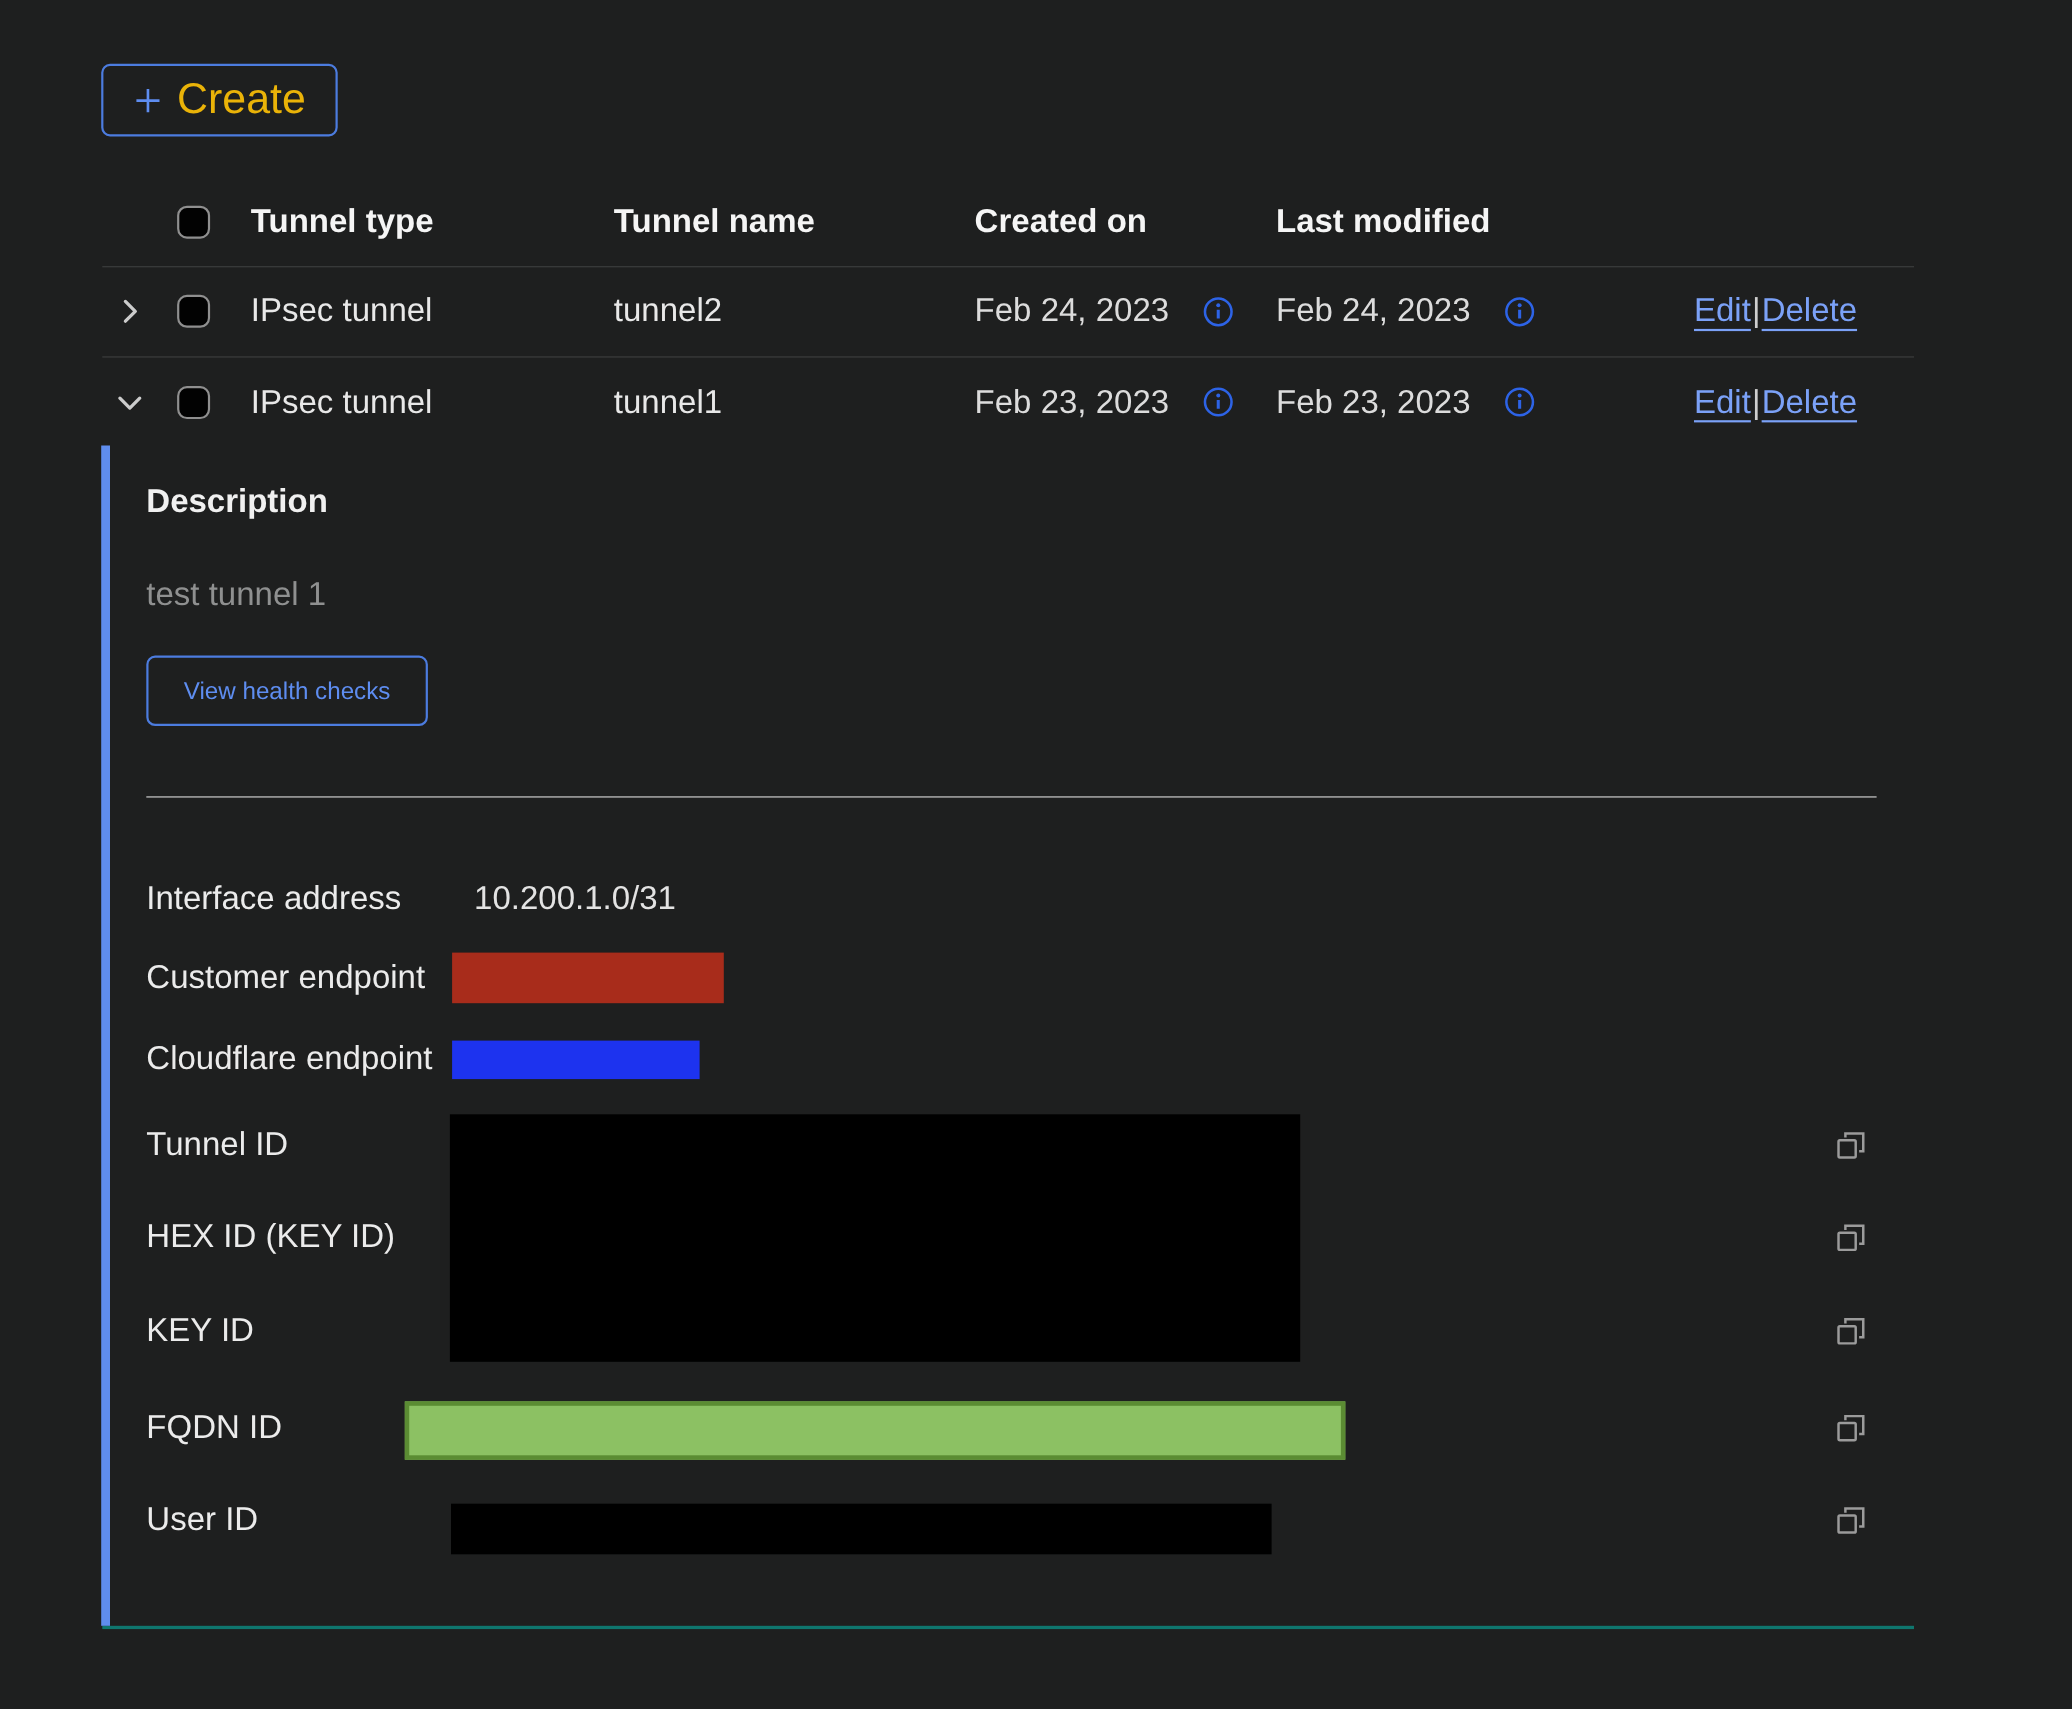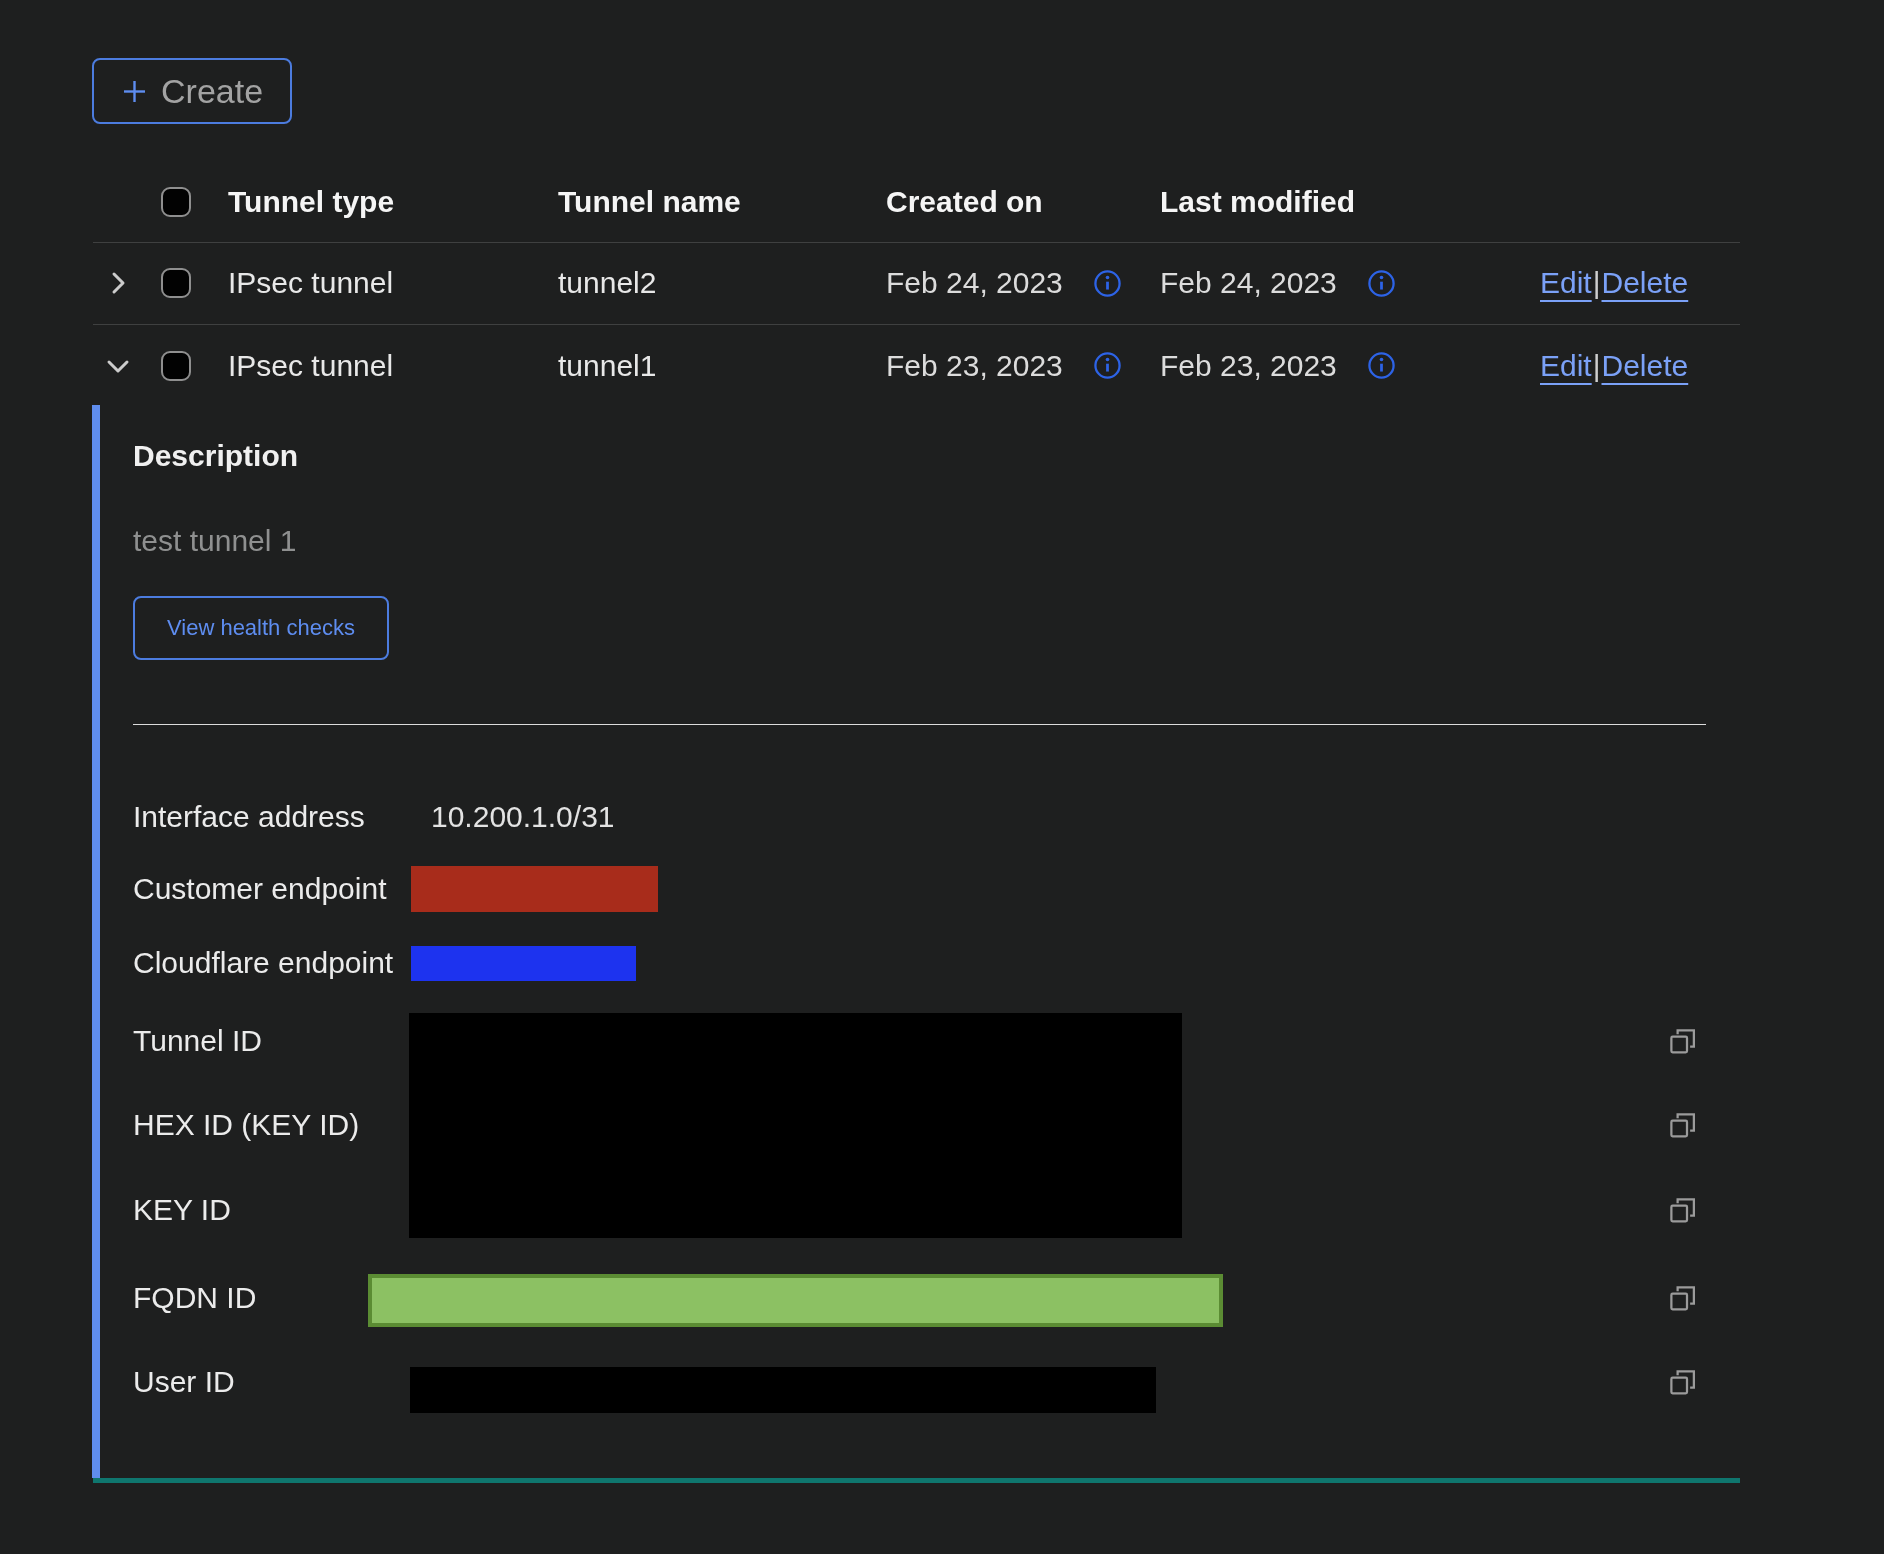--- a/index.html
+++ b/index.html
@@ -8,21 +8,21 @@
     background:#1e1f1f;
     font-family:"Liberation Sans","DejaVu Sans",sans-serif;
     color:#e8e8e8;font-size:30px;
   }
 
   
   .create-btn{
     position:absolute;left:92px;top:58px;height:66px;
     display:inline-flex;align-items:center;gap:13px;padding:0 27px;
     background:transparent;border:2px solid #4c7cdf;border-radius:8px;
-    color:#a3a3a3;font-size:34px;font-family:inherit;cursor:pointer;
+    color:#eab308;font-size:39px;font-family:inherit;cursor:pointer;
   }
 
   
   .table{position:absolute;left:93px;top:162px;width:1647px;}
   .trow{position:absolute;left:0;width:1647px;}
   .thead{top:0;height:80px;border-bottom:1px solid #3f4040;}
   .row1{top:80px;height:82px;border-bottom:1px solid #3f4040;}
   .row2{top:163px;height:81px;}
   .cell{position:absolute;top:50%;transform:translateY(-50%);white-space:nowrap;}
   .c-chev{left:10px;}
@@ -39,21 +39,21 @@
 
   .checkbox{
     width:30px;height:30px;border:2px solid #8f8f8f;border-radius:9px;
     background:#020202;box-sizing:border-box;cursor:pointer;display:block;
   }
   .chev{width:30px;height:30px;display:block;cursor:pointer;}
 
   
   .panel{
     position:absolute;left:93px;top:405px;width:1647px;height:1073px;
-    border-bottom:5px solid #0f766e;
+    border-bottom:3px solid #0f766e;
   }
   .accent-bar{position:absolute;left:-1px;top:0;width:8px;height:1073px;background:#5f8dee;}
   .desc-label{position:absolute;left:40px;top:32px;font-weight:600;color:#f0f0f0;line-height:38px;}
   .desc-value{position:absolute;left:40px;top:117px;color:#8f9090;line-height:38px;}
   .health-btn{
     position:absolute;left:40px;top:191px;height:64px;
     display:inline-flex;align-items:center;padding:0 32px;
     background:transparent;border:2px solid #4c7cdf;border-radius:8px;
     color:#5e8df0;font-size:22px;font-family:inherit;cursor:pointer;
   }

